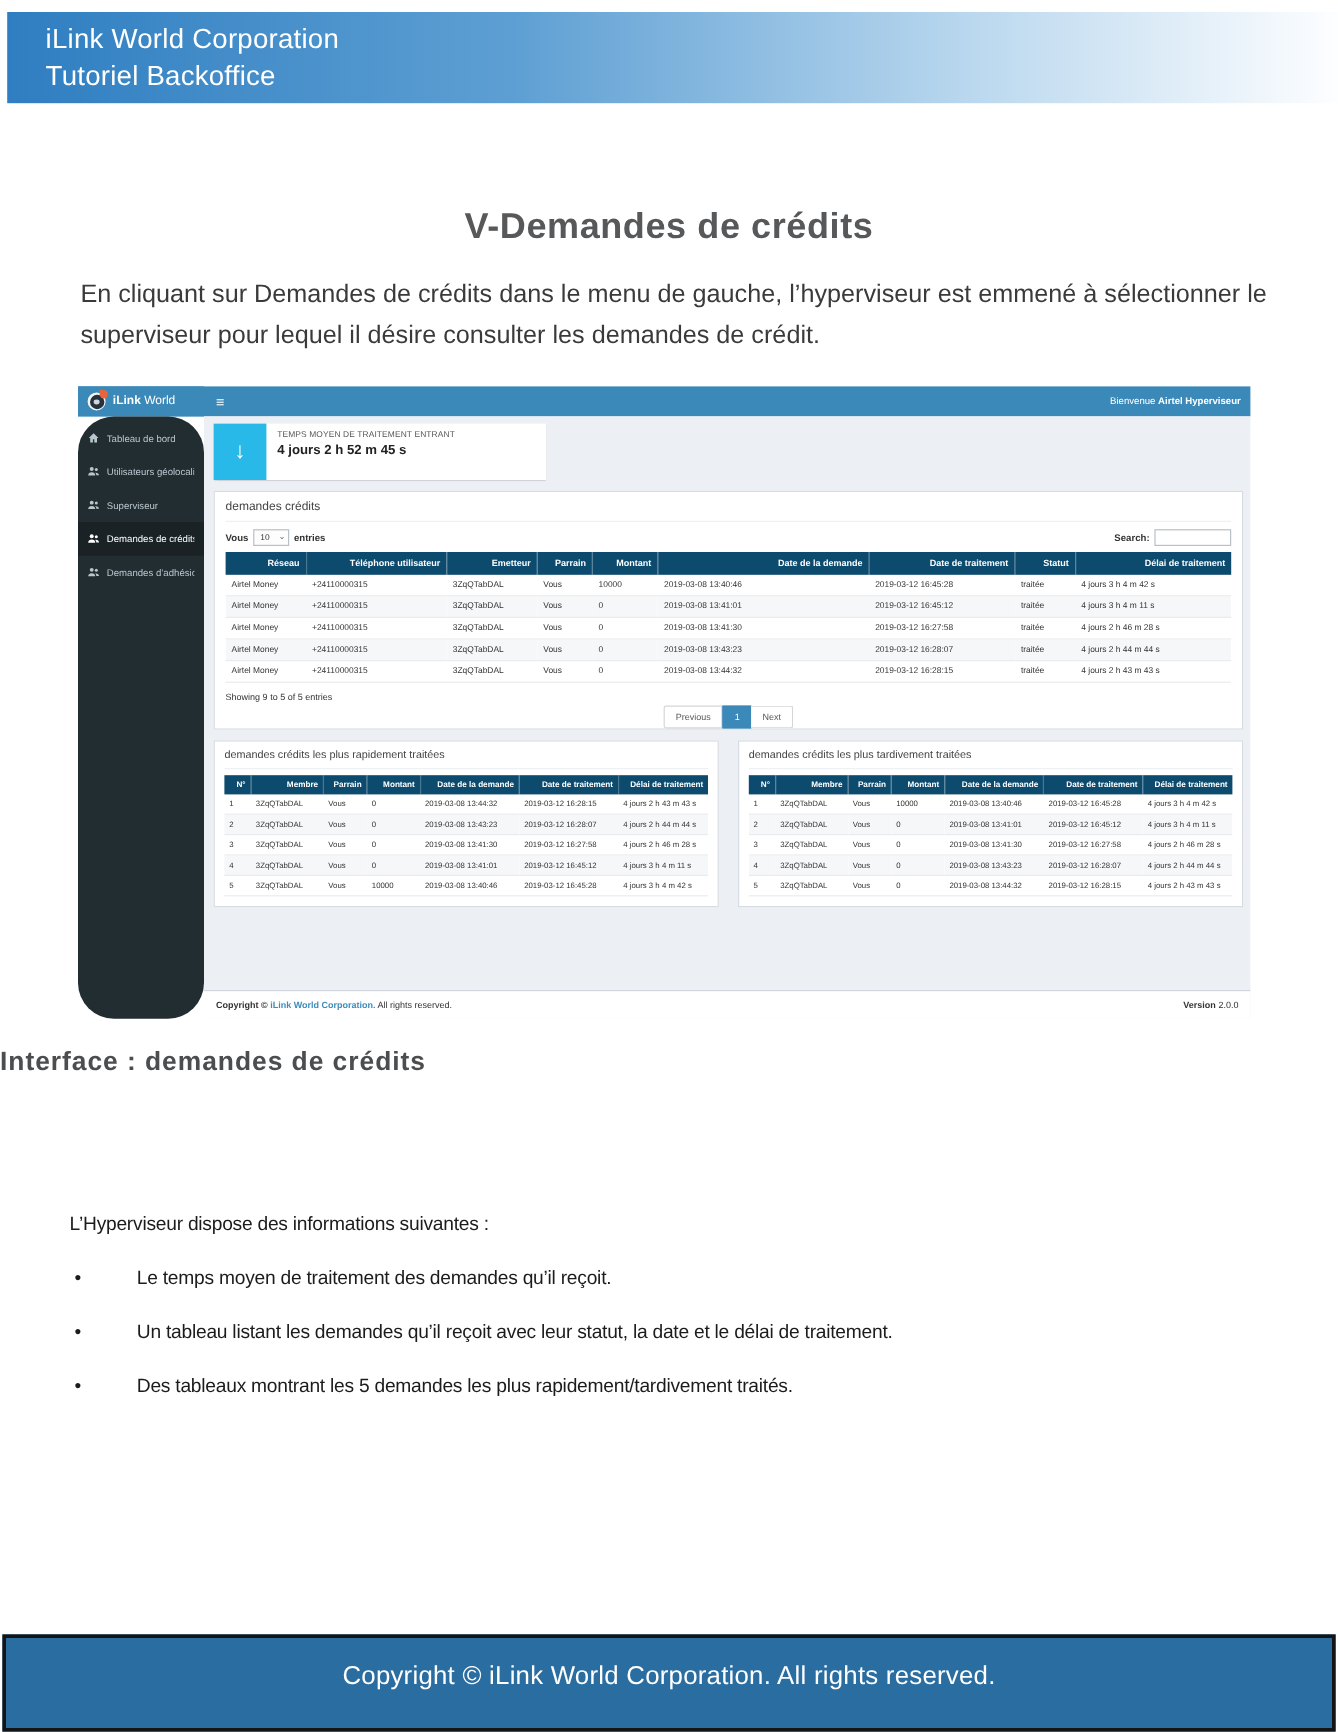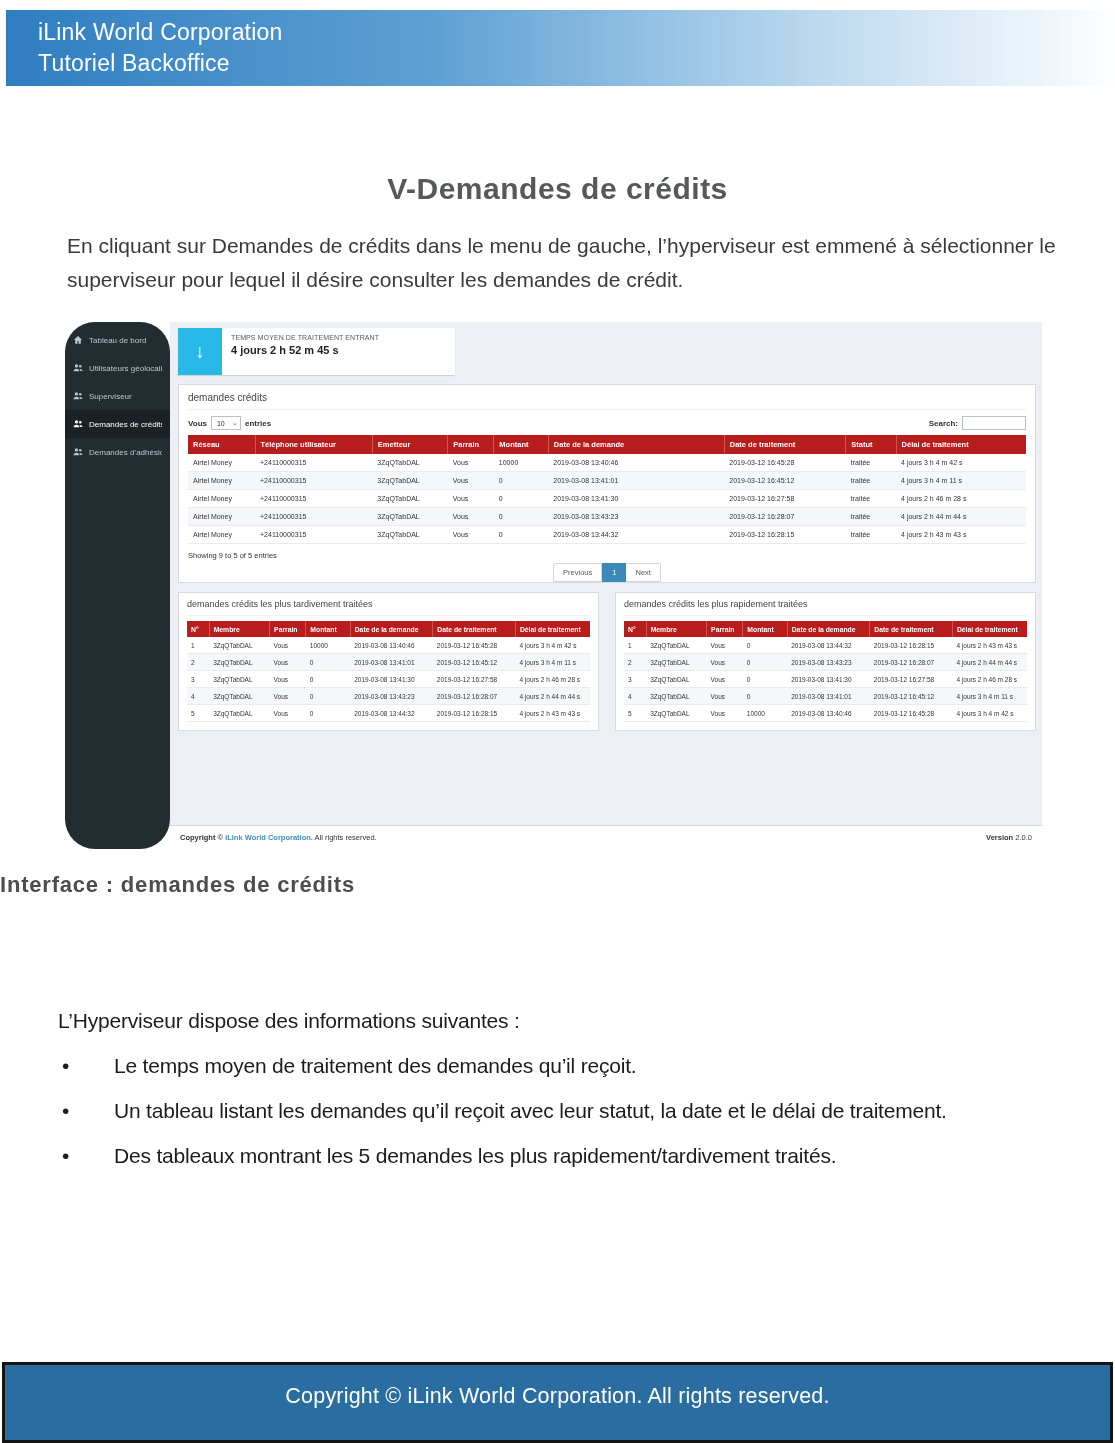--- a/index.html
+++ b/index.html
@@ -15,21 +15,21 @@
   .doc-title { position:absolute; top:172px; left:0; width:100%; text-align:center;
     font-size:30px; font-weight:bold; color:#57585a; letter-spacing:0.5px; }
 
   .doc-intro { position:absolute; top:229px; left:67px; width:992px;
     font-size:21px; line-height:34px; color:#3a3a3a; }
 
   .caption { position:absolute; top:872px; left:0; width:100%; text-align:left;
     font-size:22px; font-weight:bold; color:#4c4d4f; letter-spacing:0.8px; }
 
   .info { position:absolute; top:1006px; left:58px; width:1010px; color:#1c1c1c;
-    font-size:21px; font-stretch:condensed; letter-spacing:-0.2px; }
+    font-size:16px; font-stretch:condensed; letter-spacing:-0.2px; }
   .info-heading { line-height:30px; }
   .bullet-row { display:flex; margin-top:15px; line-height:30px; }
   .bullet-dot { width:56px; flex:none; padding-left:4px; }
 
   .doc-footer { position:absolute; top:1362px; left:2px; right:2px; bottom:0;
     background:#2a6da0; border:3px solid #141414; color:#ffffff;
     display:flex; align-items:center; justify-content:center;
     font-size:21.5px; padding-bottom:12px; letter-spacing:0.2px; }
 
   
@@ -68,21 +68,21 @@
   .panel-title { font-size:10px; color:#444; padding-bottom:6px; border-bottom:1px solid #eef1f4; }
 
   .table-controls { display:flex; justify-content:space-between; align-items:center; margin-top:6px; font-size:8px; color:#333; font-weight:bold; }
   .show-group, .search-group { display:flex; align-items:center; gap:4px; }
   .select-box { display:inline-flex; align-items:center; justify-content:space-between; width:30px; height:14px;
     border:1px solid #b9bfc6; background:#fdfdfd; font-size:7px; font-weight:normal; padding:0 2px 0 5px; color:#333; }
   .select-box .chev { font-size:7px; color:#666; line-height:0.4; }
   .search-input { width:64px; height:14px; border:1px solid #b9bfc6; background:#fff; outline:none; font-size:8px; padding:0 3px; }
 
   table { width:100%; border-collapse:collapse; margin-top:5px; }
-  th { background:#b91c1c; color:#ffffff; font-size:7.5px; font-weight:bold; text-align:left;
+  th { background:#0c4a6e; color:#ffffff; font-size:7.5px; font-weight:bold; text-align:right;
     padding:5px 5px; border-right:1px solid rgba(255,255,255,0.25); white-space:nowrap; }
   th:last-child { border-right:none; }
   td { font-size:7px; color:#333; padding:5px 5px; border-bottom:1px solid #e9ecef; white-space:nowrap; overflow:hidden; }
   tbody tr:nth-child(even) { background:#f6f7f9; }
 
   .mini th { font-size:6.8px; padding:4.5px 4px; }
   .mini td { font-size:6.5px; padding:4.5px 4px; }
 
   .summary { font-size:7.5px; color:#333; margin-top:7px; }
   .pagination { display:flex; justify-content:center; margin-top:3px; }
@@ -108,20 +108,33 @@
     <div>iLink World Corporation</div>
     <div>Tutoriel Backoffice</div>
   </header>
 
   <h1 class="doc-title">V-Demandes de crédits</h1>
 
   <p class="doc-intro">En cliquant sur Demandes de crédits dans le menu de gauche, l’hyperviseur est emmené à sélectionner le superviseur pour lequel il désire consulter les demandes de crédit.</p>
 
   <div class="app">
 
+    <div class="app-nav">
+      <div class="brand">
+        <span class="logo-badge">
+          <span class="logo-globe"></span>
+          <span class="logo-pin"></span>
+        </span>
+        <span class="brand-text"><b>iLink</b> <span>World</span></span>
+      </div>
+      <div class="nav-rest">
+        <span class="hamburger">≡</span>
+        <span class="welcome"><span>Bienvenue</span> <b>Airtel Hyperviseur</b></span>
+      </div>
+    </div>
 
     <div class="app-body">
 
       <nav class="sidebar">
         <div class="side-item">
           <span class="side-icon">
             <svg viewBox="0 0 16 16">
                 <path d="M8 1.5 14.5 8h-2v6h-3.6V9.6H7.1V14H3.5V8h-2z"></path>
               </svg>
           </span>
@@ -286,20 +299,92 @@
             <div class="summary">Showing 9 to 5 of 5 entries</div>
             <div class="pagination">
               <span class="page-btn prev">Previous</span>
               <span class="page-btn active">1</span>
               <span class="page-btn next">Next</span>
             </div>
           </section>
 
           <div class="bottom-row">
             <section class="panel">
+              <div class="panel-title">demandes crédits les plus rapidement traitées</div>
+              <table class="mini">
+                <colgroup>
+                  <col style="width:5.5%">
+                    <col style="width:15%">
+                    <col style="width:9%">
+                    <col style="width:11%">
+                  <col style="width:20.5%">
+                    <col style="width:20.5%">
+                    <col style="width:18.5%">
+                </colgroup>
+                <thead>
+                    <tr>
+                      <th>N°</th>
+                      <th>Membre</th>
+                      <th>Parrain</th>
+                      <th>Montant</th>
+                      <th>Date de la demande</th>
+                      <th>Date de traitement</th>
+                      <th>Délai de traitement</th>
+                    </tr>
+                  </thead>
+                <tbody>
+                    <tr>
+                      <td>1</td>
+                      <td>3ZqQTabDAL</td>
+                      <td>Vous</td>
+                      <td>0</td>
+                      <td>2019-03-08 13:44:32</td>
+                      <td>2019-03-12 16:28:15</td>
+                      <td>4 jours 2 h 43 m 43 s</td>
+                    </tr>
+                    <tr>
+                      <td>2</td>
+                      <td>3ZqQTabDAL</td>
+                      <td>Vous</td>
+                      <td>0</td>
+                      <td>2019-03-08 13:43:23</td>
+                      <td>2019-03-12 16:28:07</td>
+                      <td>4 jours 2 h 44 m 44 s</td>
+                    </tr>
+                    <tr>
+                      <td>3</td>
+                      <td>3ZqQTabDAL</td>
+                      <td>Vous</td>
+                      <td>0</td>
+                      <td>2019-03-08 13:41:30</td>
+                      <td>2019-03-12 16:27:58</td>
+                      <td>4 jours 2 h 46 m 28 s</td>
+                    </tr>
+                    <tr>
+                      <td>4</td>
+                      <td>3ZqQTabDAL</td>
+                      <td>Vous</td>
+                      <td>0</td>
+                      <td>2019-03-08 13:41:01</td>
+                      <td>2019-03-12 16:45:12</td>
+                      <td>4 jours 3 h 4 m 11 s</td>
+                    </tr>
+                    <tr>
+                      <td>5</td>
+                      <td>3ZqQTabDAL</td>
+                      <td>Vous</td>
+                      <td>10000</td>
+                      <td>2019-03-08 13:40:46</td>
+                      <td>2019-03-12 16:45:28</td>
+                      <td>4 jours 3 h 4 m 42 s</td>
+                    </tr>
+                  </tbody>
+              </table>
+            </section>
+            <section class="panel">
               <div class="panel-title">demandes crédits les plus tardivement traitées</div>
               <table class="mini">
                 <colgroup>
                   <col style="width:5.5%">
                     <col style="width:15%">
                     <col style="width:9%">
                     <col style="width:11%">
                   <col style="width:20.5%">
                     <col style="width:20.5%">
                     <col style="width:18.5%">
@@ -353,92 +438,20 @@
                       <td>4 jours 2 h 44 m 44 s</td>
                     </tr>
                     <tr>
                       <td>5</td>
                       <td>3ZqQTabDAL</td>
                       <td>Vous</td>
                       <td>0</td>
                       <td>2019-03-08 13:44:32</td>
                       <td>2019-03-12 16:28:15</td>
                       <td>4 jours 2 h 43 m 43 s</td>
-                    </tr>
-                  </tbody>
-              </table>
-            </section>
-            <section class="panel">
-              <div class="panel-title">demandes crédits les plus rapidement traitées</div>
-              <table class="mini">
-                <colgroup>
-                  <col style="width:5.5%">
-                    <col style="width:15%">
-                    <col style="width:9%">
-                    <col style="width:11%">
-                  <col style="width:20.5%">
-                    <col style="width:20.5%">
-                    <col style="width:18.5%">
-                </colgroup>
-                <thead>
-                    <tr>
-                      <th>N°</th>
-                      <th>Membre</th>
-                      <th>Parrain</th>
-                      <th>Montant</th>
-                      <th>Date de la demande</th>
-                      <th>Date de traitement</th>
-                      <th>Délai de traitement</th>
-                    </tr>
-                  </thead>
-                <tbody>
-                    <tr>
-                      <td>1</td>
-                      <td>3ZqQTabDAL</td>
-                      <td>Vous</td>
-                      <td>0</td>
-                      <td>2019-03-08 13:44:32</td>
-                      <td>2019-03-12 16:28:15</td>
-                      <td>4 jours 2 h 43 m 43 s</td>
-                    </tr>
-                    <tr>
-                      <td>2</td>
-                      <td>3ZqQTabDAL</td>
-                      <td>Vous</td>
-                      <td>0</td>
-                      <td>2019-03-08 13:43:23</td>
-                      <td>2019-03-12 16:28:07</td>
-                      <td>4 jours 2 h 44 m 44 s</td>
-                    </tr>
-                    <tr>
-                      <td>3</td>
-                      <td>3ZqQTabDAL</td>
-                      <td>Vous</td>
-                      <td>0</td>
-                      <td>2019-03-08 13:41:30</td>
-                      <td>2019-03-12 16:27:58</td>
-                      <td>4 jours 2 h 46 m 28 s</td>
-                    </tr>
-                    <tr>
-                      <td>4</td>
-                      <td>3ZqQTabDAL</td>
-                      <td>Vous</td>
-                      <td>0</td>
-                      <td>2019-03-08 13:41:01</td>
-                      <td>2019-03-12 16:45:12</td>
-                      <td>4 jours 3 h 4 m 11 s</td>
-                    </tr>
-                    <tr>
-                      <td>5</td>
-                      <td>3ZqQTabDAL</td>
-                      <td>Vous</td>
-                      <td>10000</td>
-                      <td>2019-03-08 13:40:46</td>
-                      <td>2019-03-12 16:45:28</td>
-                      <td>4 jours 3 h 4 m 42 s</td>
                     </tr>
                   </tbody>
               </table>
             </section>
           </div>
 
         </div>
 
         <div class="app-footer">
           <div>

